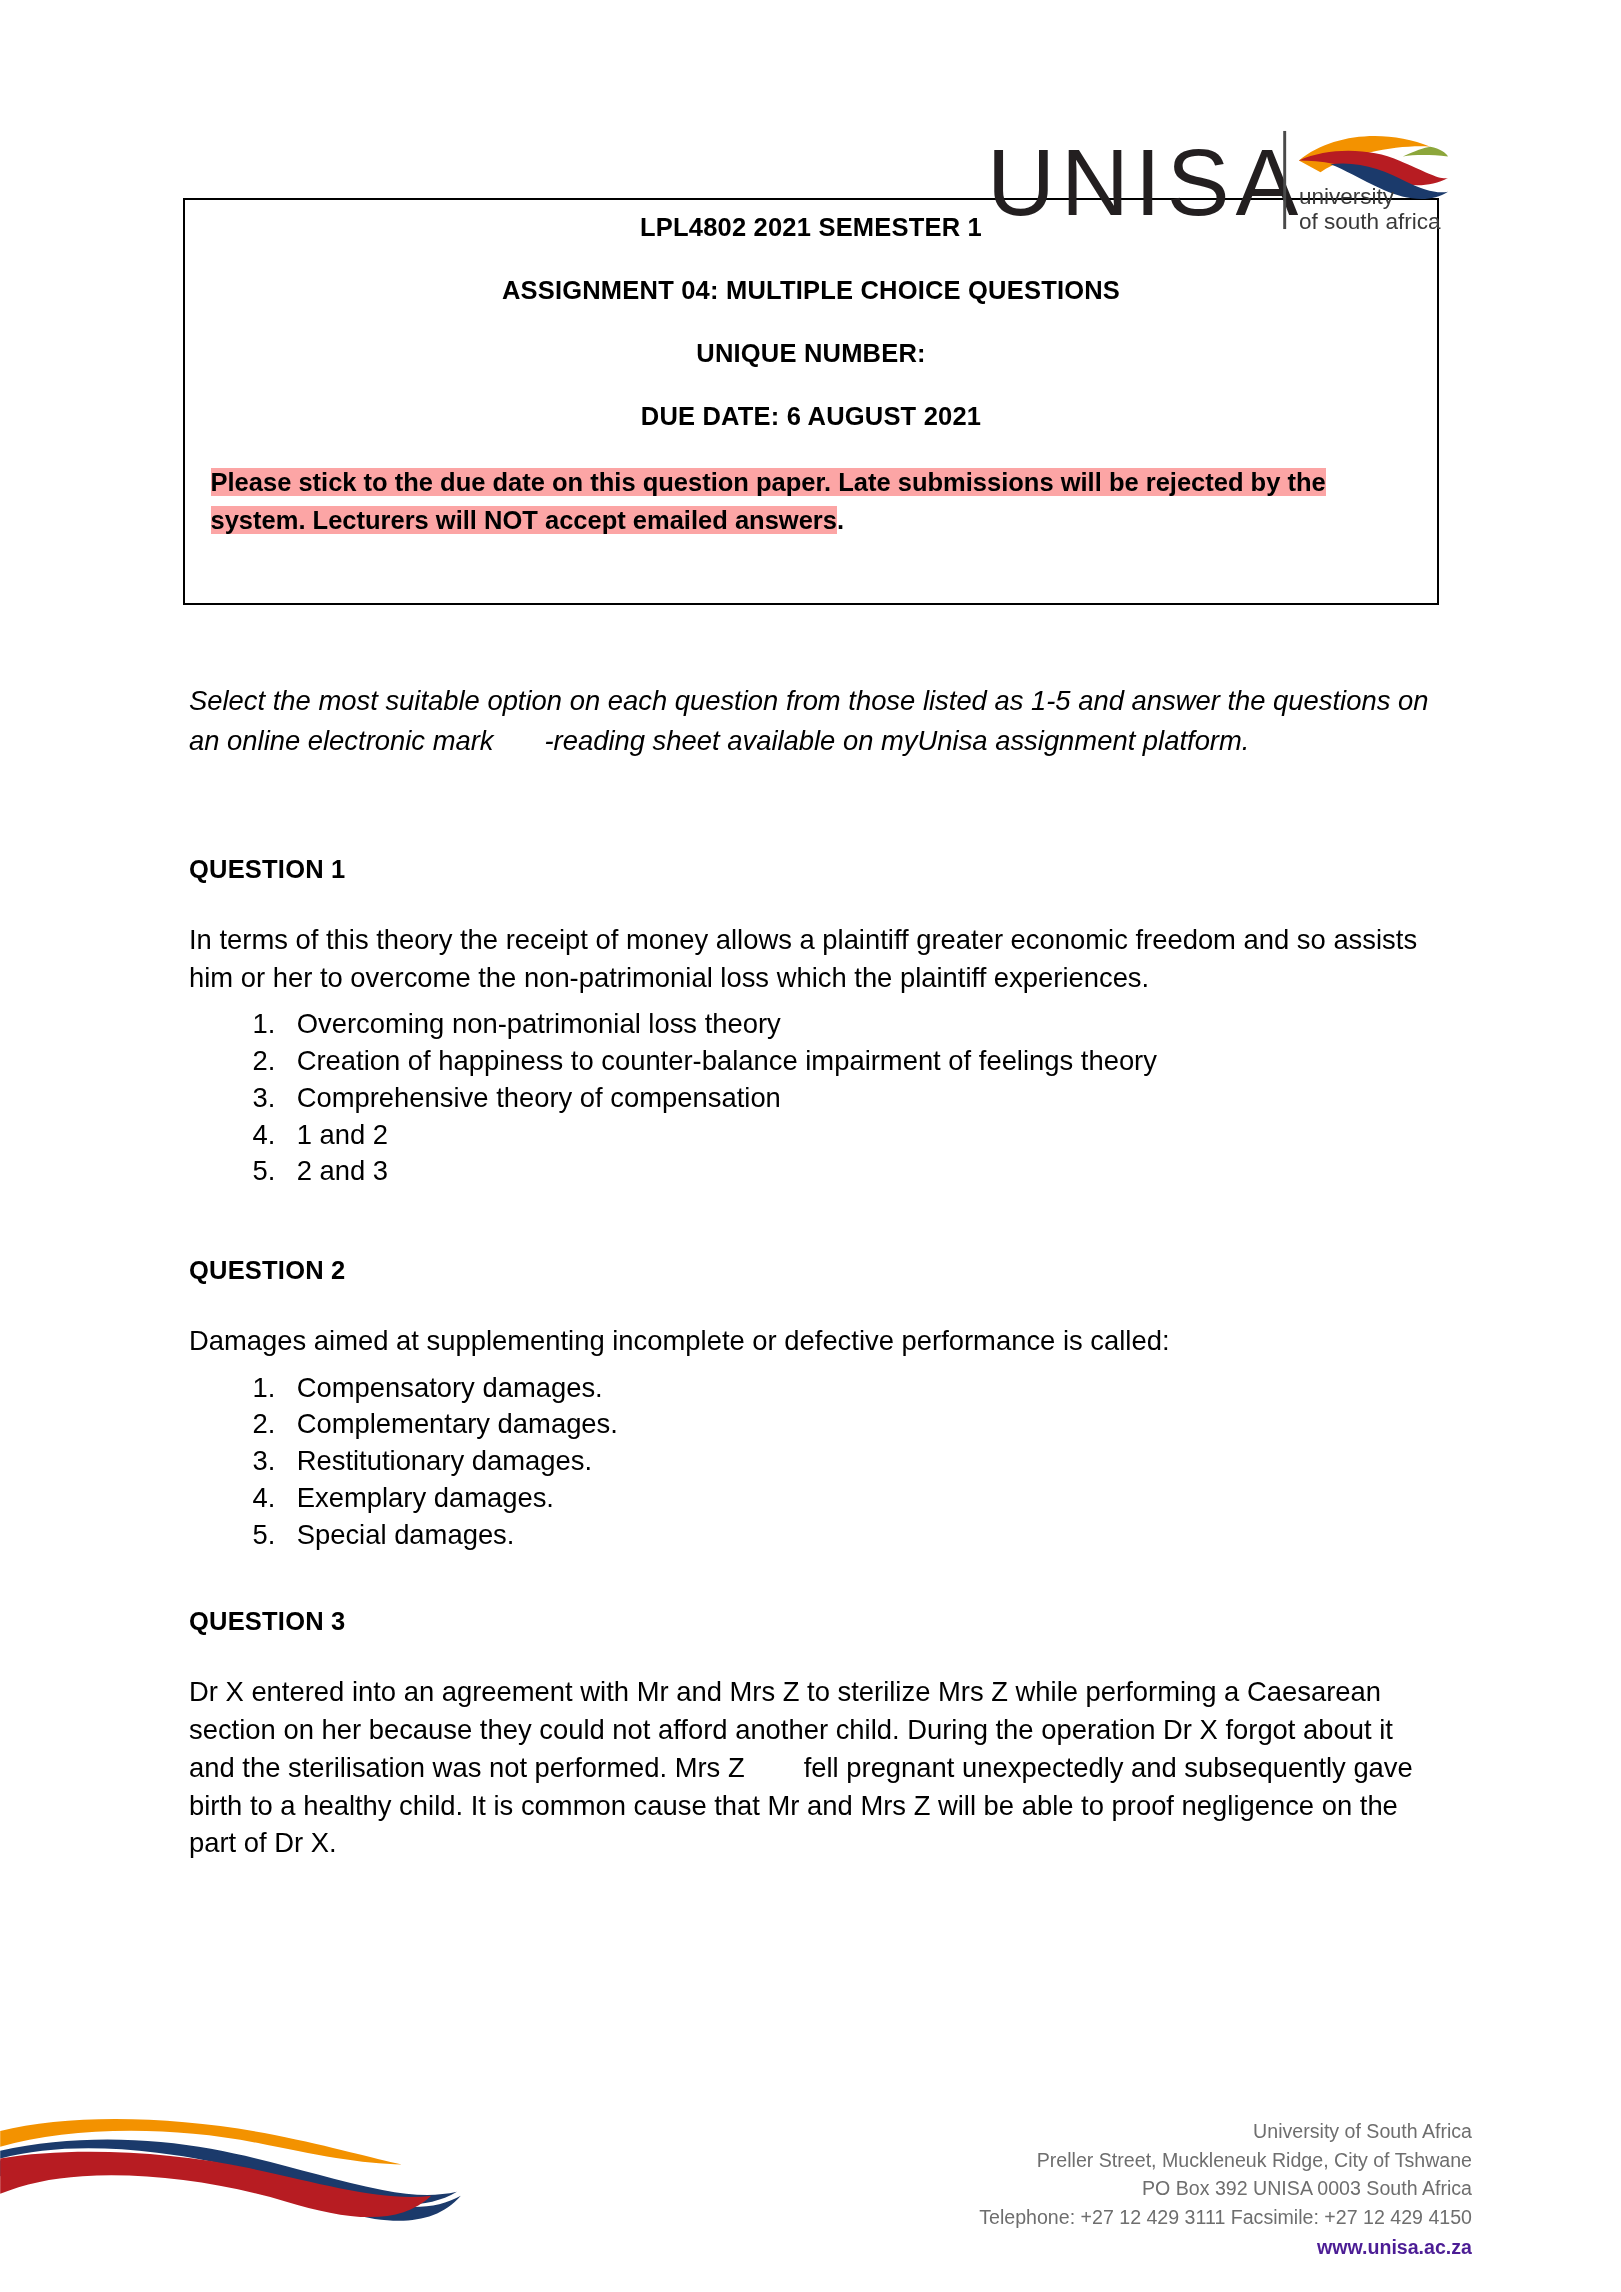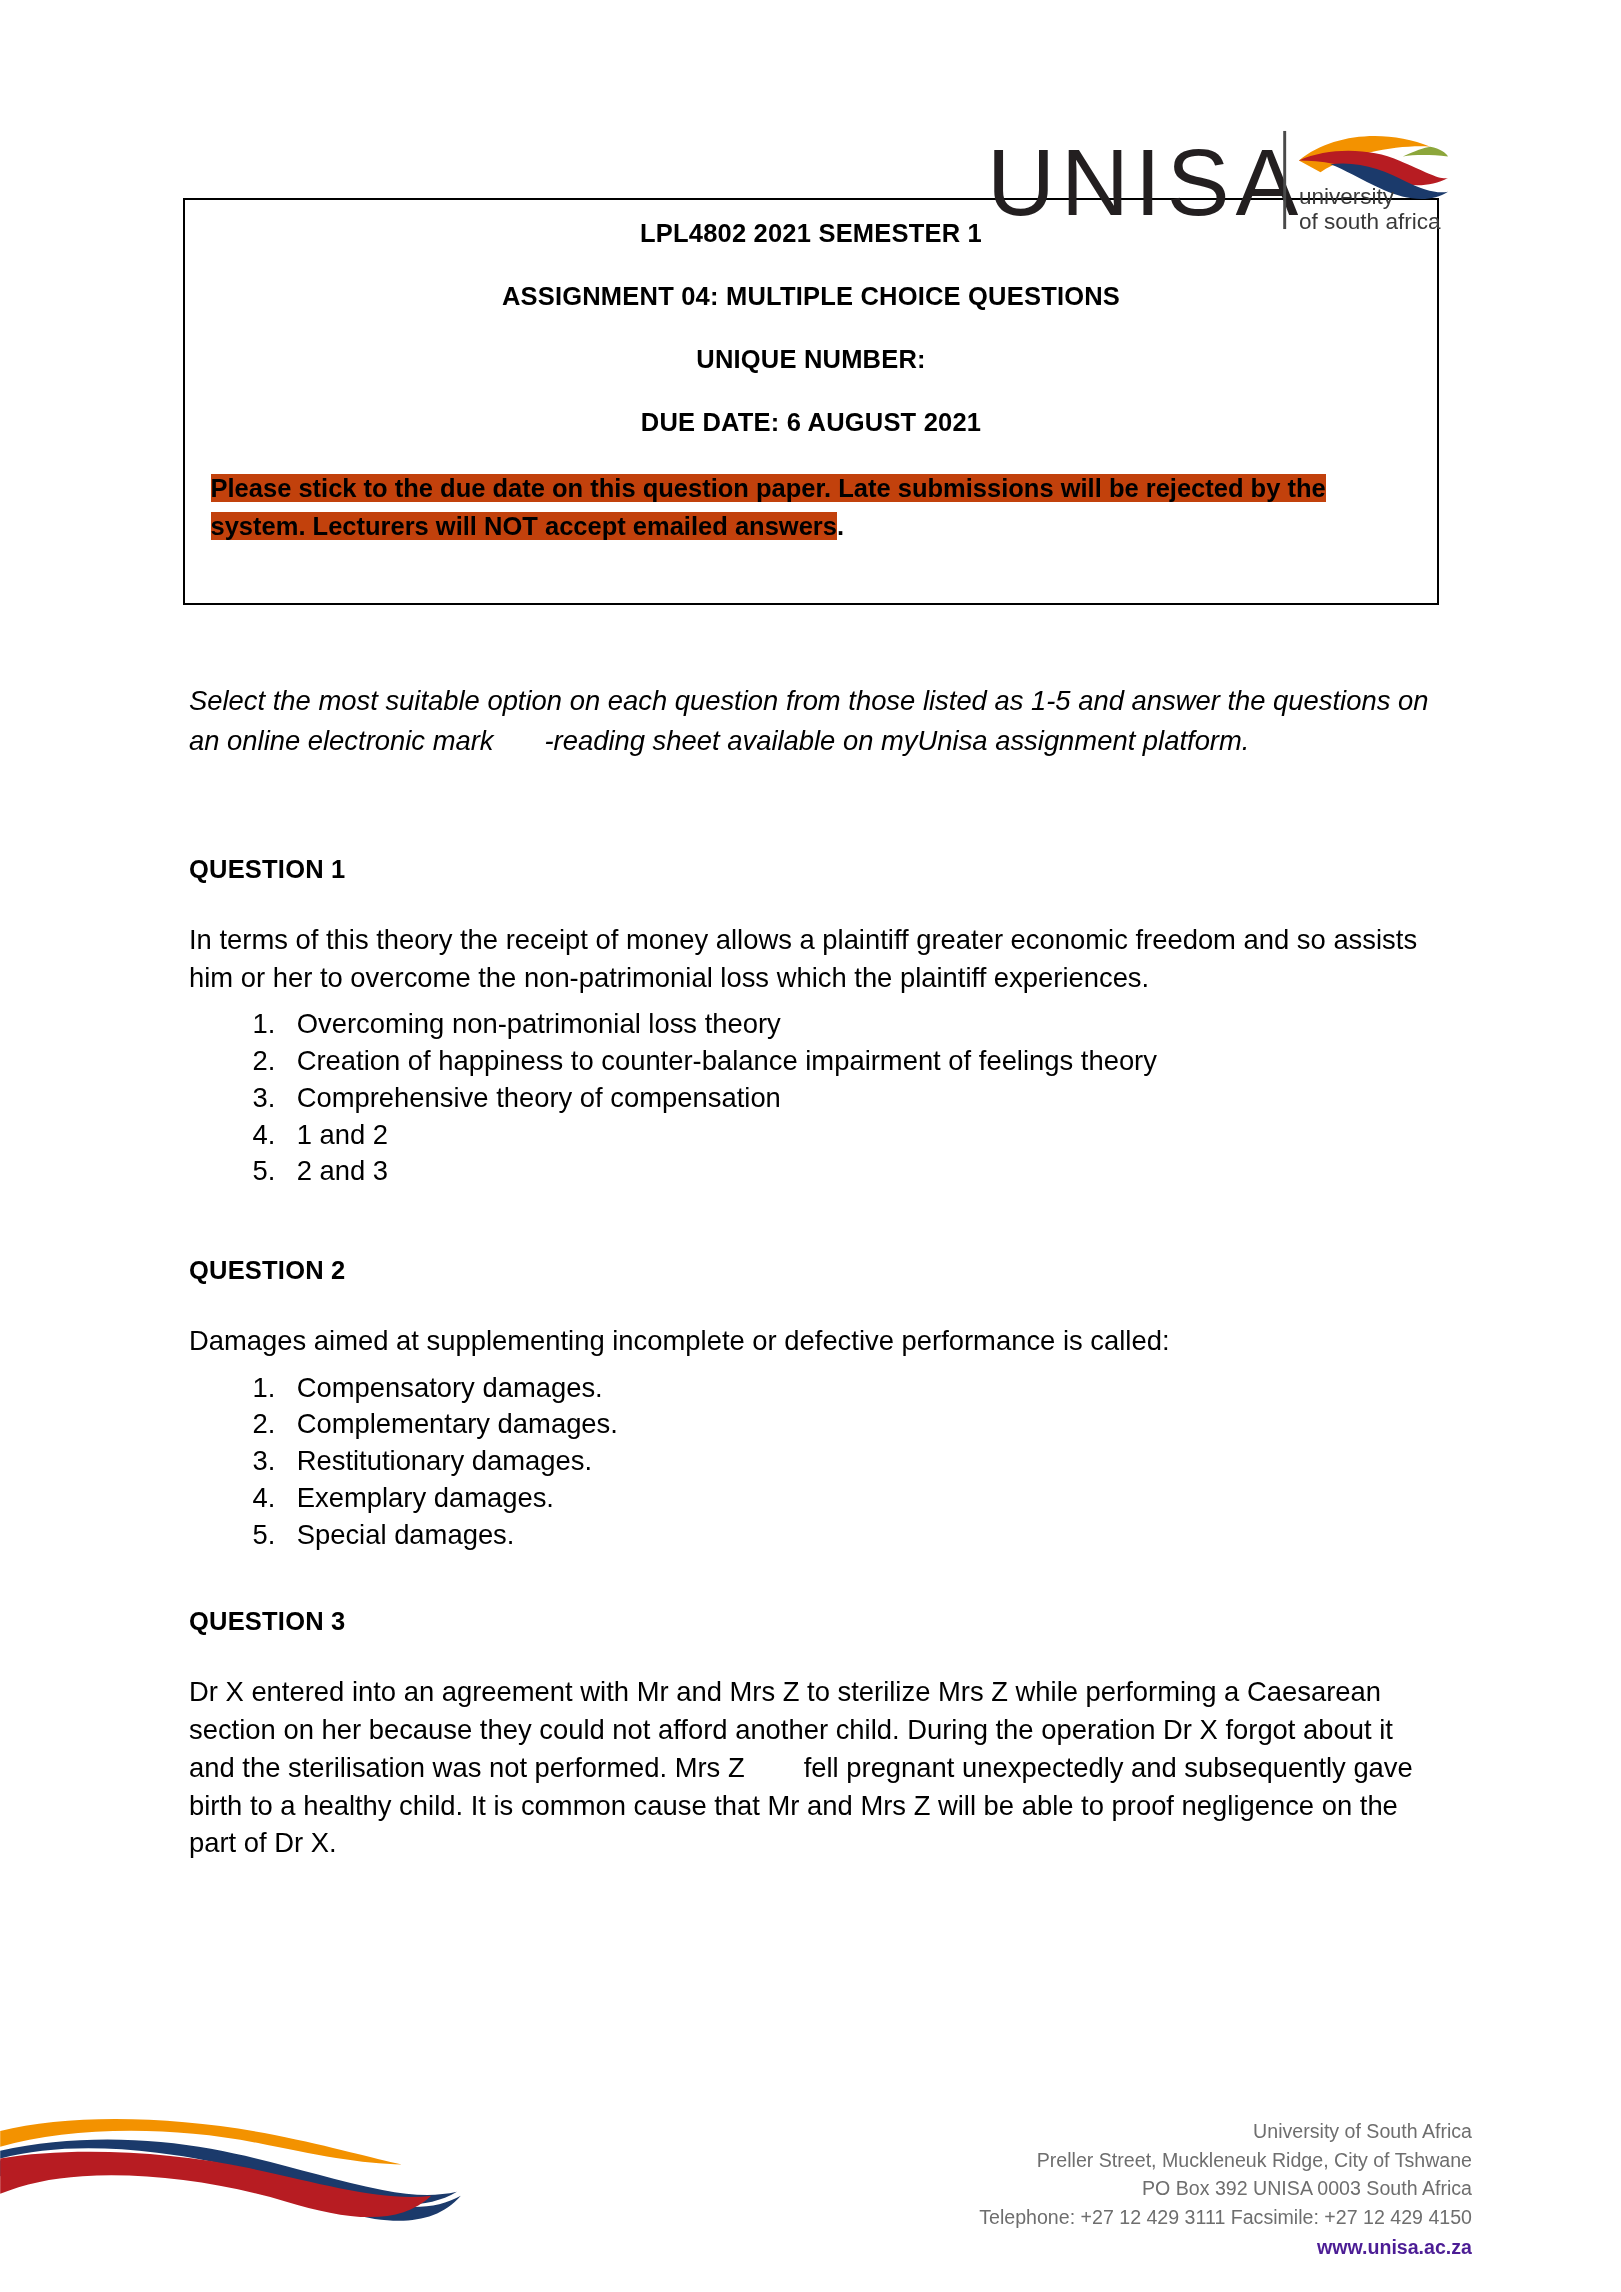--- a/index.html
+++ b/index.html
@@ -36,30 +36,30 @@
   }
   .hline {
     text-align: center;
     font-weight: bold;
     font-size: 25.5px;
     letter-spacing: 0.2px;
     line-height: 1.18;
     margin: 0 0 33px 0;
     white-space: pre;
   }
-  .hline-1 { margin-top: 6px; }
+  .hline-1 { margin-top: 0; }
   .hline-warn {
     text-align: left;
     font-weight: bold;
     font-size: 25.5px;
     line-height: 1.48;
     margin: 9.8px 0 0 0;
   }
   .hl {
-    background: #c2410c;
+    background: #fca5a5;
     box-decoration-break: clone;
     -webkit-box-decoration-break: clone;
   }
 
   
   .unisa-logo {
     position: absolute;
     left: 987px;
     top: 125px;
     width: 461px;

